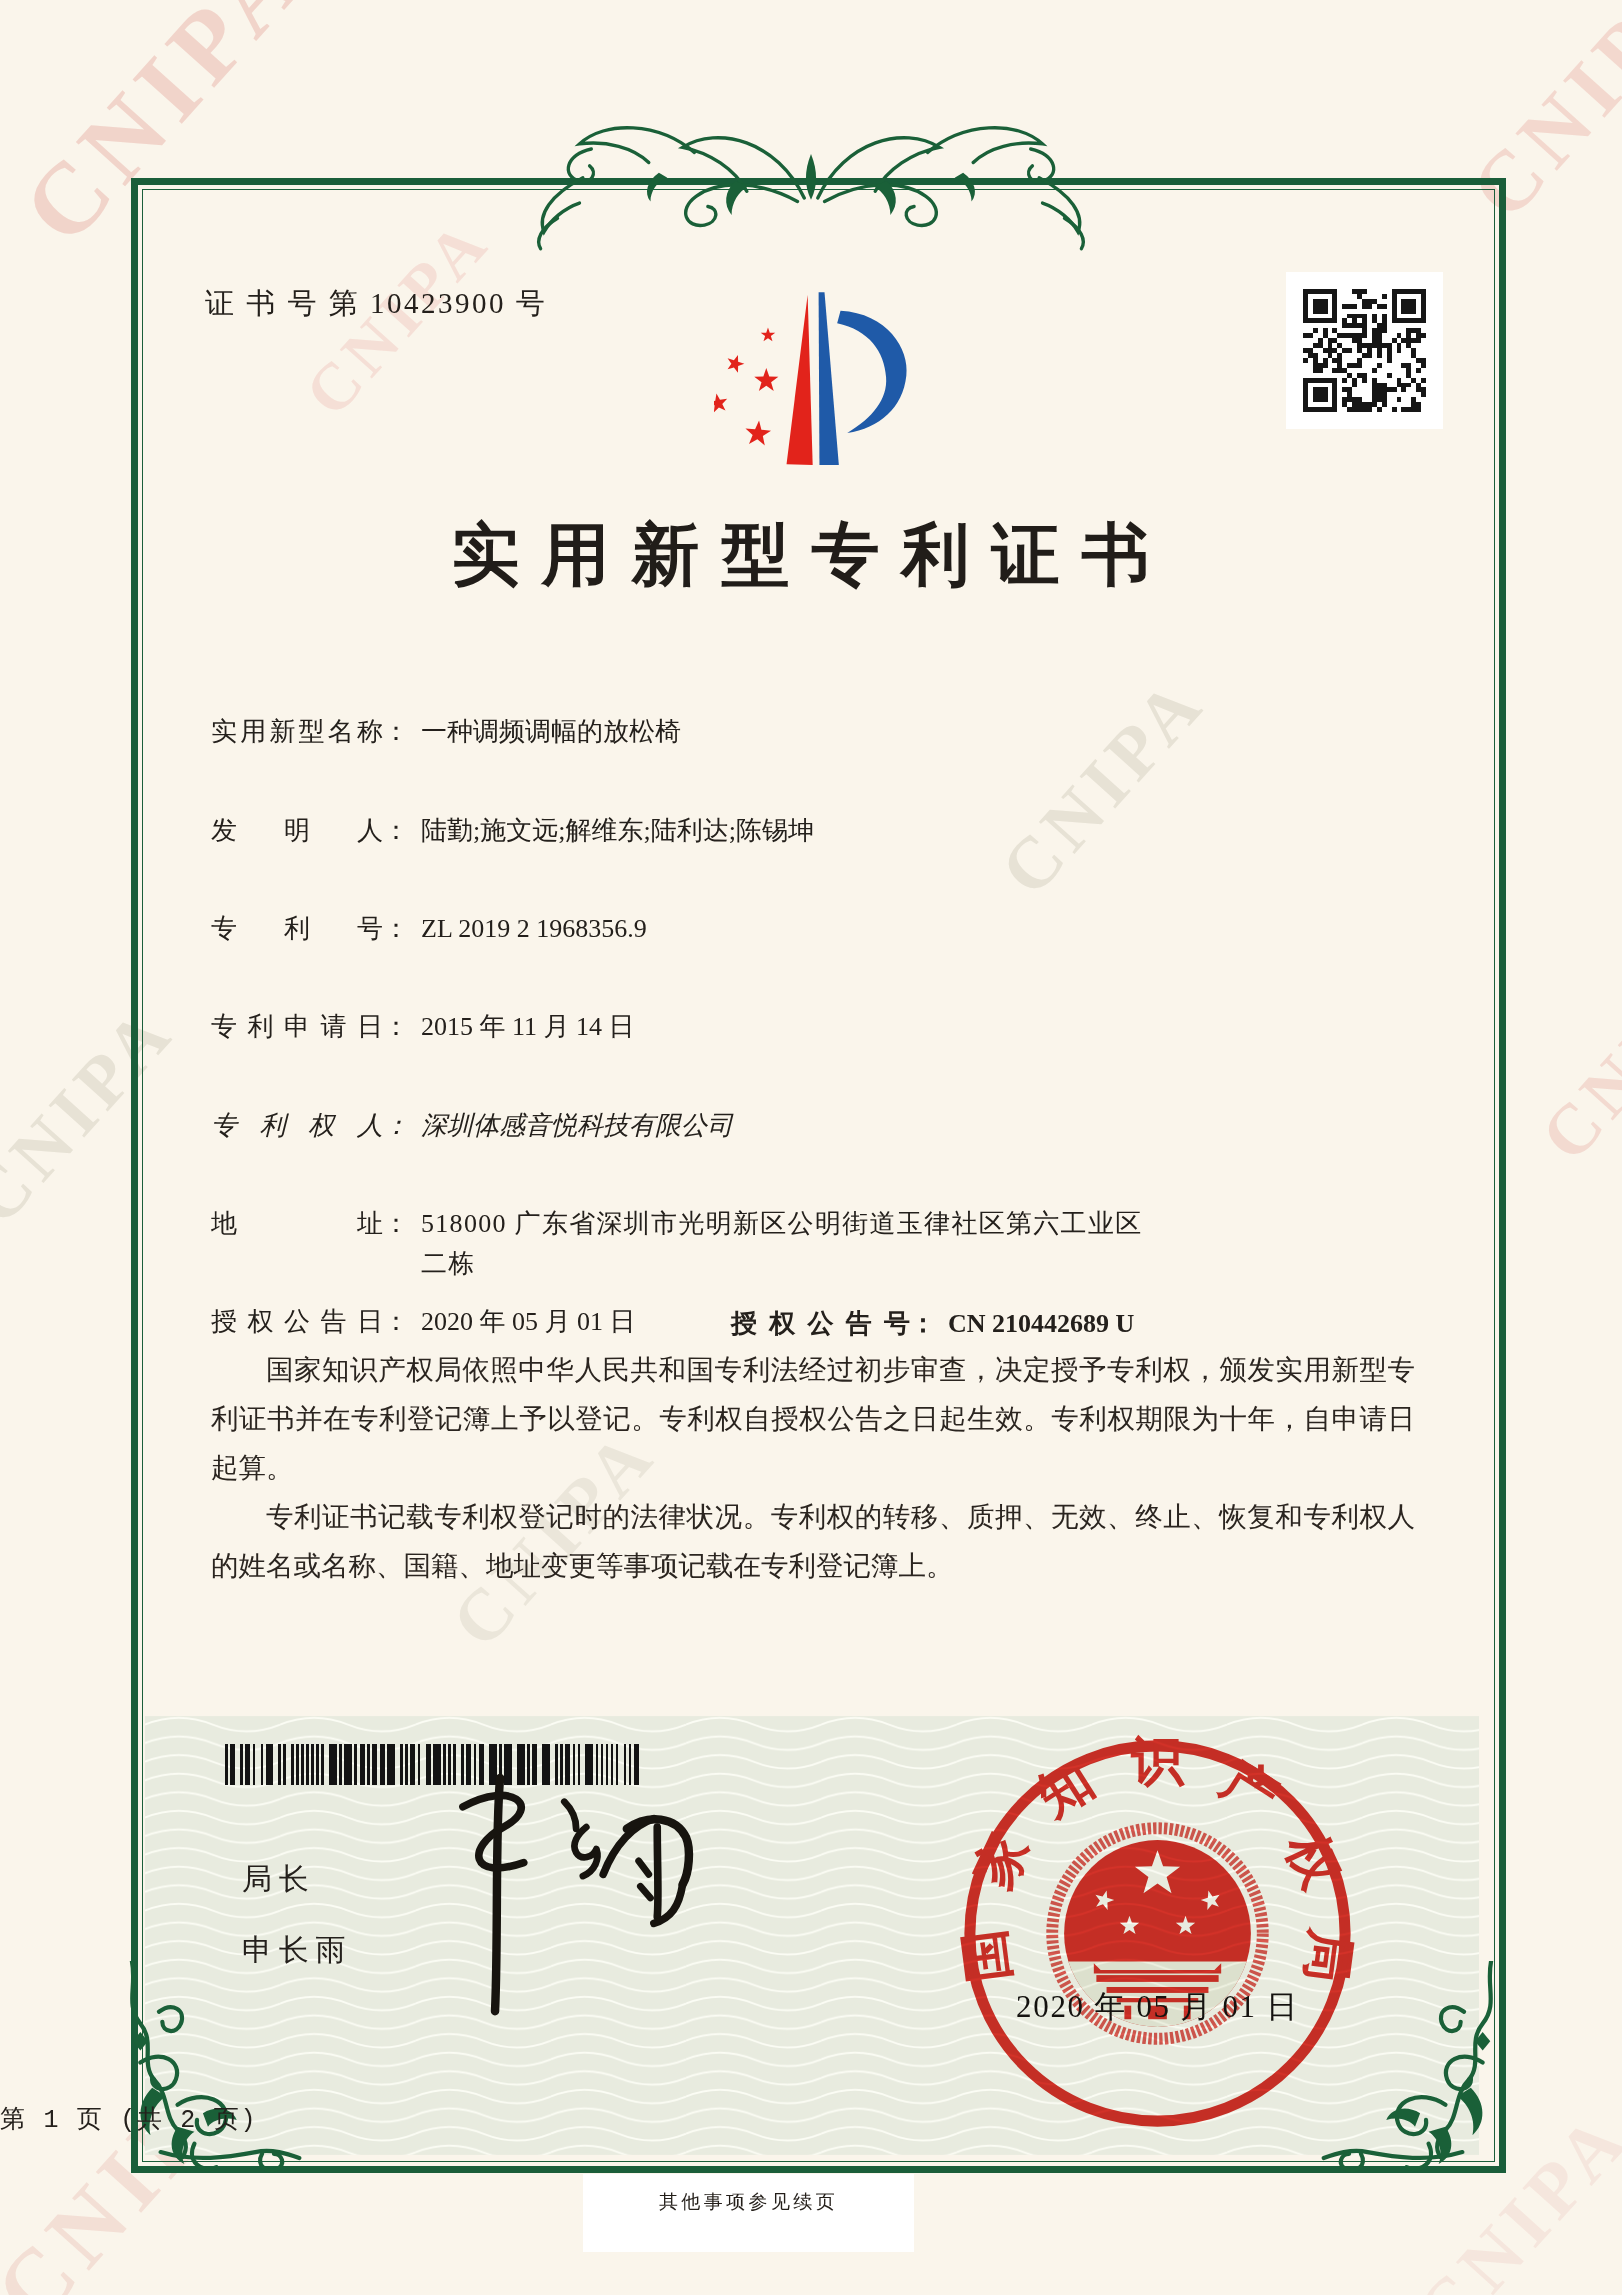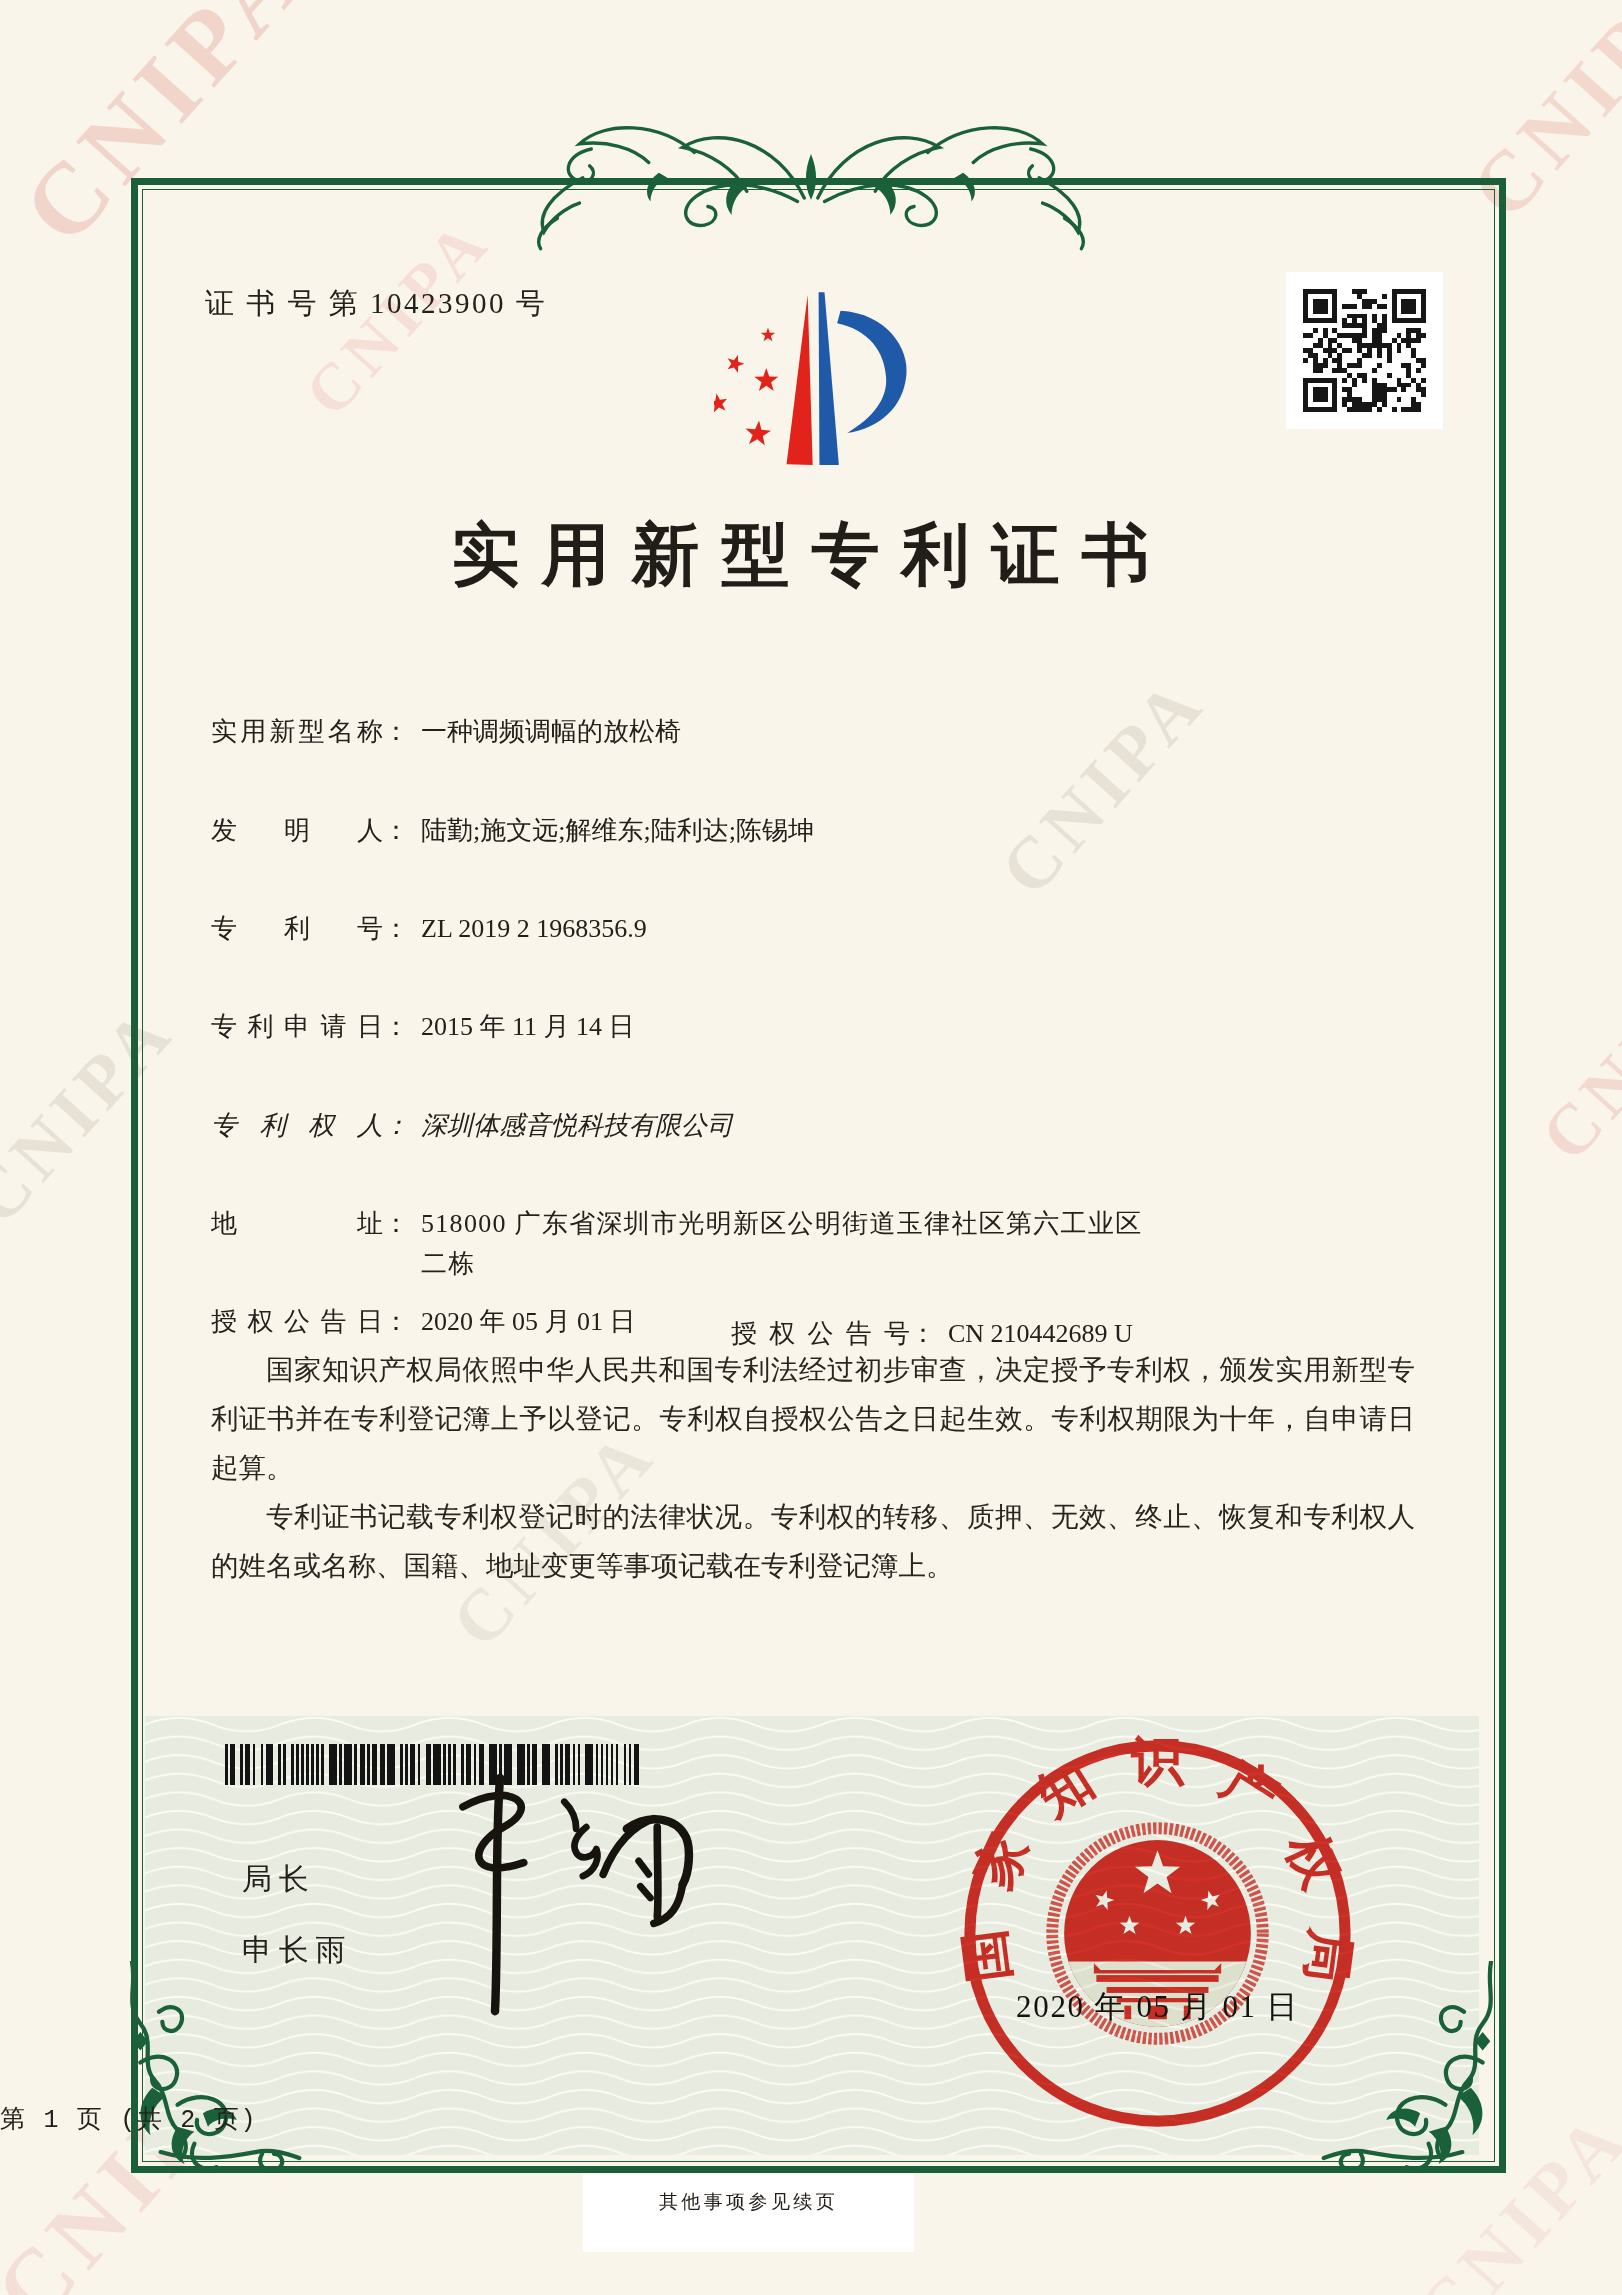--- a/index.html
+++ b/index.html
@@ -21,21 +21,21 @@
   .content{z-index:5;}
   #cert-number{left:205px;top:284px;font-size:29px;letter-spacing:2.5px;}
   #logo{left:714px;top:264px;}
   #qr{left:1286px;top:272px;width:157px;height:157px;background:#fff;z-index:5;}
   #title{left:0;top:510px;width:1623px;text-align:center;font-size:68px;font-weight:bold;
          letter-spacing:22px;color:#211d19;}
   .row{position:absolute;left:211px;width:1209px;font-size:26px;line-height:1.55;}
   .row .lbl{display:inline-block;width:172px;text-align:justify;text-align-last:justify;vertical-align:top;}
   .row .val{margin-left:12px;}
   .row .val.wrap{display:inline-block;width:744px;vertical-align:top;letter-spacing:1.3px;}
-  .row .grp2{position:absolute;left:520px;top:12px;}
+  .row .grp2{position:absolute;left:520px;top:2px;font-weight:bold;}
   .row .lbl2{display:inline-block;width:179px;text-align:justify;text-align-last:justify;vertical-align:top;}
   #paragraphs{left:211px;top:1346px;width:1204px;font-size:27.5px;line-height:1.78;
               text-align:justify;color:#2b2520;}
   #paragraphs p{margin:0;text-indent:2em;}
   #barcode{left:225px;top:1744px;z-index:6;}
   #director-label{left:242px;top:1859px;font-size:30px;letter-spacing:6.8px;z-index:6;}
   #director-name{left:242px;top:1930px;font-size:30px;letter-spacing:6.8px;z-index:6;}
   #signature{left:385px;top:1773px;z-index:6;}
   #seal{left:958px;top:1734px;z-index:7;mix-blend-mode:multiply;}
   #seal-date{left:953px;top:1986px;width:409px;text-align:center;font-size:31px;

